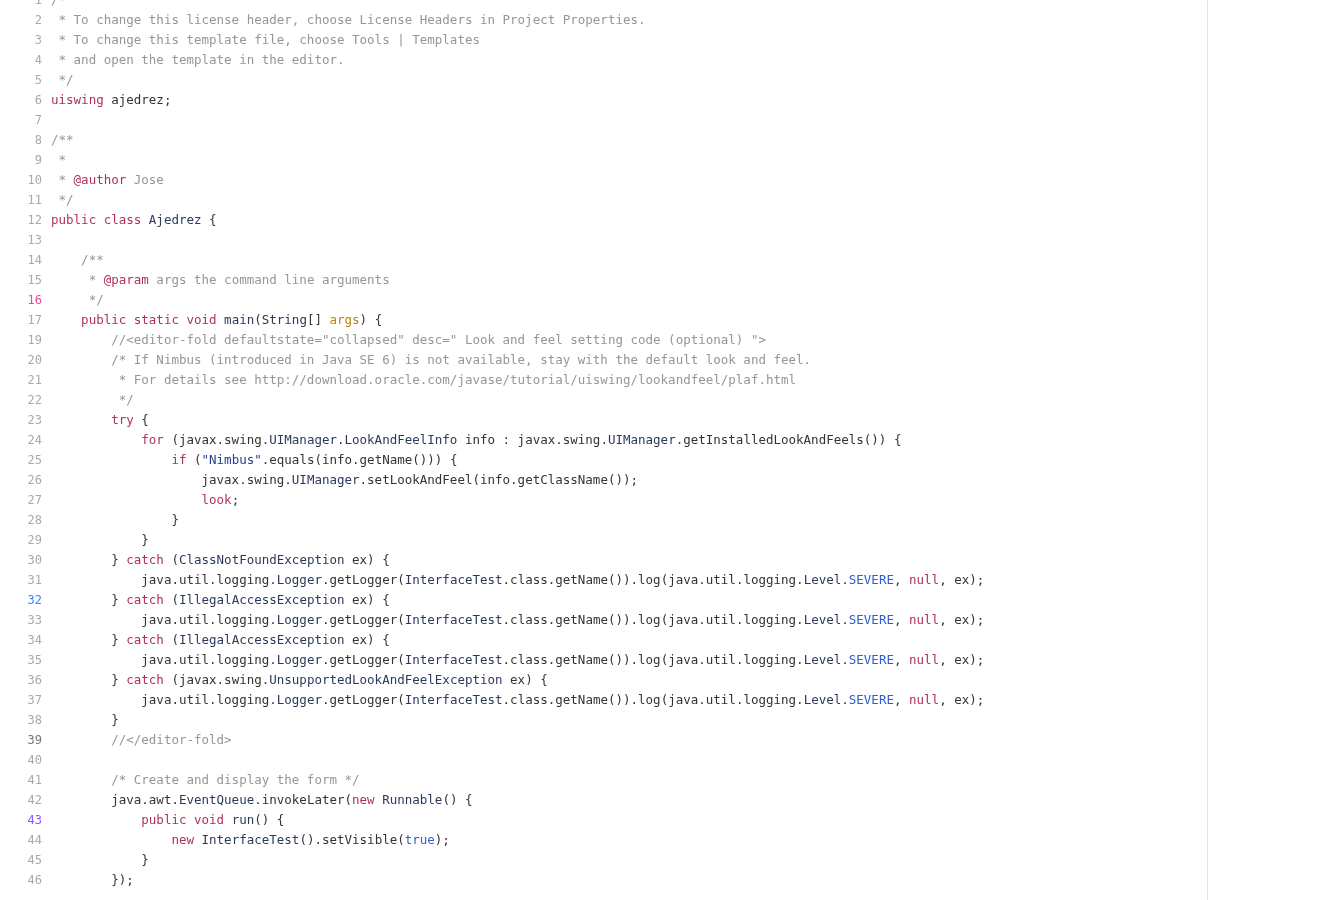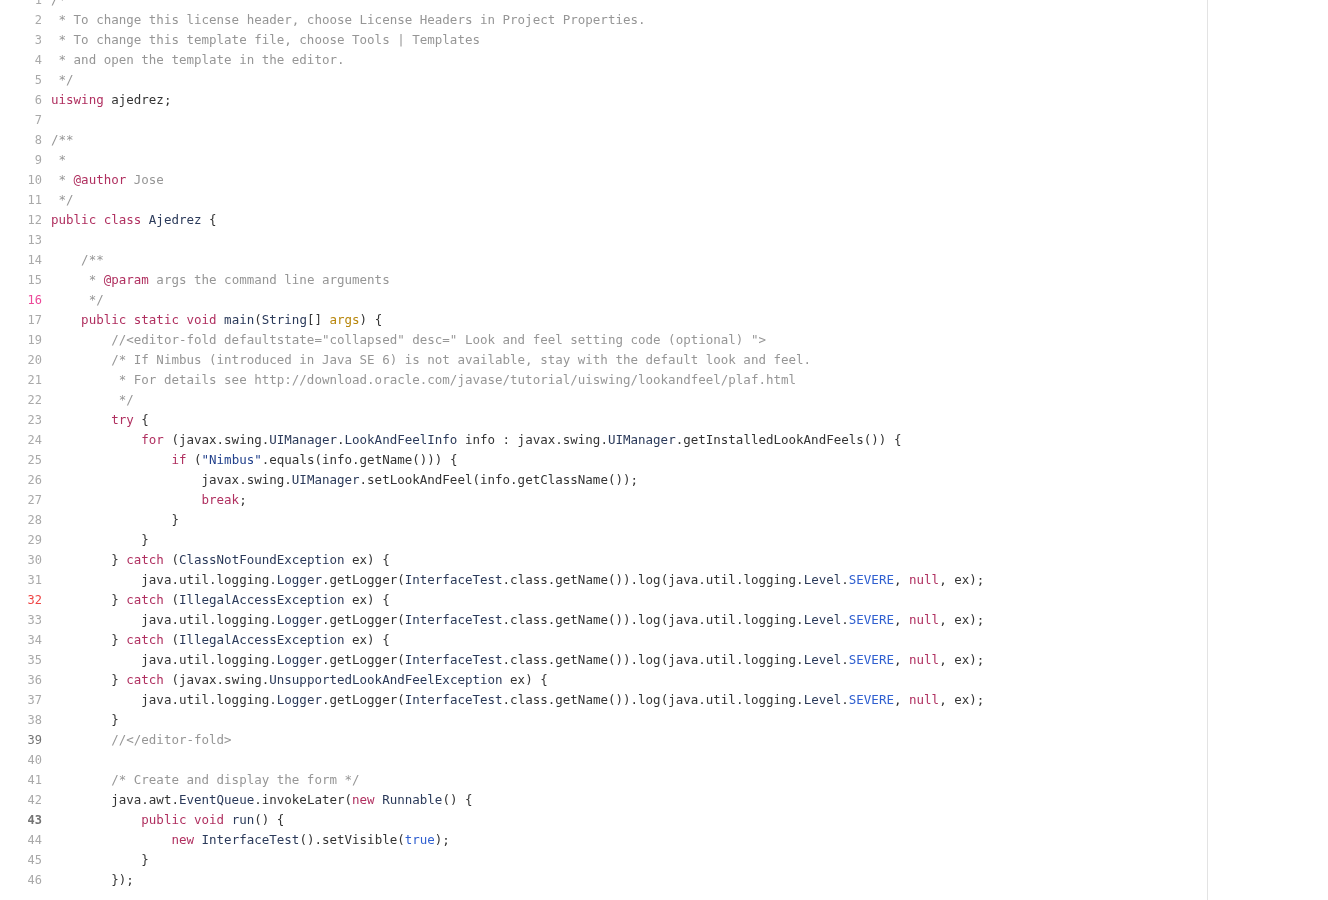--- a/index.html
+++ b/index.html
@@ -104,35 +104,35 @@
       <div class="code-line" style="height: 20px; line-height: 20px; font-size: 12.5px;"><span class="ln" style="color: #ec4899; width: 42px;">16</span><span class="code-text"><span class="tok-cmt">     */</span></span></div>
       <div class="code-line" style="height: 20px; line-height: 20px; font-size: 12.5px;"><span class="ln" style="color: rgb(169, 169, 169); width: 42px;">17</span><span class="code-text"><span class="tok-plain">    </span><span class="tok-kw">public static void</span><span class="tok-plain"> </span><span class="tok-type">main</span><span class="tok-plain">(</span><span class="tok-type">String</span><span class="tok-plain">[] </span><span class="tok-param">args</span><span class="tok-plain">) {</span></span></div>
       <div class="code-line" style="height: 20px; line-height: 20px; font-size: 12.5px;"><span class="ln" style="color: rgb(169, 169, 169); width: 42px;">19</span><span class="code-text"><span class="tok-cmt">        //&lt;editor-fold defaultstate="collapsed" desc=" Look and feel setting code (optional) "&gt;</span></span></div>
       <div class="code-line" style="height: 20px; line-height: 20px; font-size: 12.5px;"><span class="ln" style="color: rgb(169, 169, 169); width: 42px;">20</span><span class="code-text"><span class="tok-cmt">        /* If Nimbus (introduced in Java SE 6) is not available, stay with the default look and feel.</span></span></div>
       <div class="code-line" style="height: 20px; line-height: 20px; font-size: 12.5px;"><span class="ln" style="color: rgb(169, 169, 169); width: 42px;">21</span><span class="code-text"><span class="tok-cmt">         * For details see http://download.oracle.com/javase/tutorial/uiswing/lookandfeel/plaf.html</span></span></div>
       <div class="code-line" style="height: 20px; line-height: 20px; font-size: 12.5px;"><span class="ln" style="color: rgb(169, 169, 169); width: 42px;">22</span><span class="code-text"><span class="tok-cmt">         */</span></span></div>
       <div class="code-line" style="height: 20px; line-height: 20px; font-size: 12.5px;"><span class="ln" style="color: rgb(169, 169, 169); width: 42px;">23</span><span class="code-text"><span class="tok-plain">        </span><span class="tok-kw">try</span><span class="tok-plain"> {</span></span></div>
       <div class="code-line" style="height: 20px; line-height: 20px; font-size: 12.5px;"><span class="ln" style="color: rgb(169, 169, 169); width: 42px;">24</span><span class="code-text"><span class="tok-plain">            </span><span class="tok-kw">for</span><span class="tok-plain"> (javax.swing.</span><span class="tok-type">UIManager</span><span class="tok-plain">.</span><span class="tok-type">LookAndFeelInfo</span><span class="tok-plain"> info : javax.swing.</span><span class="tok-type">UIManager</span><span class="tok-plain">.getInstalledLookAndFeels()) {</span></span></div>
       <div class="code-line" style="height: 20px; line-height: 20px; font-size: 12.5px;"><span class="ln" style="color: rgb(169, 169, 169); width: 42px;">25</span><span class="code-text"><span class="tok-plain">                </span><span class="tok-kw">if</span><span class="tok-plain"> (</span><span class="tok-str">"Nimbus"</span><span class="tok-plain">.equals(info.getName())) {</span></span></div>
       <div class="code-line" style="height: 20px; line-height: 20px; font-size: 12.5px;"><span class="ln" style="color: rgb(169, 169, 169); width: 42px;">26</span><span class="code-text"><span class="tok-plain">                    javax.swing.</span><span class="tok-type">UIManager</span><span class="tok-plain">.setLookAndFeel(info.getClassName());</span></span></div>
-      <div class="code-line" style="height: 20px; line-height: 20px; font-size: 12.5px;"><span class="ln" style="color: rgb(169, 169, 169); width: 42px;">27</span><span class="code-text"><span class="tok-plain">                    </span><span class="tok-kw">break</span><span class="tok-plain">;</span></span></div>
+      <div class="code-line" style="height: 20px; line-height: 20px; font-size: 12.5px;"><span class="ln" style="color: rgb(169, 169, 169); width: 42px;">27</span><span class="code-text"><span class="tok-plain">                    </span><span class="tok-kw">look</span><span class="tok-plain">;</span></span></div>
       <div class="code-line" style="height: 20px; line-height: 20px; font-size: 12.5px;"><span class="ln" style="color: rgb(169, 169, 169); width: 42px;">28</span><span class="code-text"><span class="tok-plain">                }</span></span></div>
       <div class="code-line" style="height: 20px; line-height: 20px; font-size: 12.5px;"><span class="ln" style="color: rgb(169, 169, 169); width: 42px;">29</span><span class="code-text"><span class="tok-plain">            }</span></span></div>
       <div class="code-line" style="height: 20px; line-height: 20px; font-size: 12.5px;"><span class="ln" style="color: rgb(169, 169, 169); width: 42px;">30</span><span class="code-text"><span class="tok-plain">        } </span><span class="tok-kw">catch</span><span class="tok-plain"> (</span><span class="tok-type">ClassNotFoundException</span><span class="tok-plain"> ex) {</span></span></div>
       <div class="code-line" style="height: 20px; line-height: 20px; font-size: 12.5px;"><span class="ln" style="color: rgb(169, 169, 169); width: 42px;">31</span><span class="code-text"><span class="tok-plain">            java.util.logging.</span><span class="tok-type">Logger</span><span class="tok-plain">.getLogger(</span><span class="tok-type">InterfaceTest</span><span class="tok-plain">.</span><span class="tok-plain">class</span><span class="tok-plain">.getName()).log(java.util.logging.</span><span class="tok-type">Level</span><span class="tok-plain">.</span><span class="tok-lit">SEVERE</span><span class="tok-plain">, </span><span class="tok-kw">null</span><span class="tok-plain">, ex);</span></span></div>
-      <div class="code-line" style="height: 20px; line-height: 20px; font-size: 12.5px;"><span class="ln" style="color: #ef4444; width: 42px;">32</span><span class="code-text"><span class="tok-plain">        } </span><span class="tok-kw">catch</span><span class="tok-plain"> (</span><span class="tok-type">IllegalAccessException</span><span class="tok-plain"> ex) {</span></span></div>
+      <div class="code-line" style="height: 20px; line-height: 20px; font-size: 12.5px;"><span class="ln" style="color: #3b82f6; width: 42px;">32</span><span class="code-text"><span class="tok-plain">        } </span><span class="tok-kw">catch</span><span class="tok-plain"> (</span><span class="tok-type">IllegalAccessException</span><span class="tok-plain"> ex) {</span></span></div>
       <div class="code-line" style="height: 20px; line-height: 20px; font-size: 12.5px;"><span class="ln" style="color: rgb(169, 169, 169); width: 42px;">33</span><span class="code-text"><span class="tok-plain">            java.util.logging.</span><span class="tok-type">Logger</span><span class="tok-plain">.getLogger(</span><span class="tok-type">InterfaceTest</span><span class="tok-plain">.</span><span class="tok-plain">class</span><span class="tok-plain">.getName()).log(java.util.logging.</span><span class="tok-type">Level</span><span class="tok-plain">.</span><span class="tok-lit">SEVERE</span><span class="tok-plain">, </span><span class="tok-kw">null</span><span class="tok-plain">, ex);</span></span></div>
       <div class="code-line" style="height: 20px; line-height: 20px; font-size: 12.5px;"><span class="ln" style="color: rgb(169, 169, 169); width: 42px;">34</span><span class="code-text"><span class="tok-plain">        } </span><span class="tok-kw">catch</span><span class="tok-plain"> (</span><span class="tok-type">IllegalAccessException</span><span class="tok-plain"> ex) {</span></span></div>
       <div class="code-line" style="height: 20px; line-height: 20px; font-size: 12.5px;"><span class="ln" style="color: rgb(169, 169, 169); width: 42px;">35</span><span class="code-text"><span class="tok-plain">            java.util.logging.</span><span class="tok-type">Logger</span><span class="tok-plain">.getLogger(</span><span class="tok-type">InterfaceTest</span><span class="tok-plain">.</span><span class="tok-plain">class</span><span class="tok-plain">.getName()).log(java.util.logging.</span><span class="tok-type">Level</span><span class="tok-plain">.</span><span class="tok-lit">SEVERE</span><span class="tok-plain">, </span><span class="tok-kw">null</span><span class="tok-plain">, ex);</span></span></div>
       <div class="code-line" style="height: 20px; line-height: 20px; font-size: 12.5px;"><span class="ln" style="color: rgb(169, 169, 169); width: 42px;">36</span><span class="code-text"><span class="tok-plain">        } </span><span class="tok-kw">catch</span><span class="tok-plain"> (javax.swing.</span><span class="tok-type">UnsupportedLookAndFeelException</span><span class="tok-plain"> ex) {</span></span></div>
       <div class="code-line" style="height: 20px; line-height: 20px; font-size: 12.5px;"><span class="ln" style="color: rgb(169, 169, 169); width: 42px;">37</span><span class="code-text"><span class="tok-plain">            java.util.logging.</span><span class="tok-type">Logger</span><span class="tok-plain">.getLogger(</span><span class="tok-type">InterfaceTest</span><span class="tok-plain">.</span><span class="tok-plain">class</span><span class="tok-plain">.getName()).log(java.util.logging.</span><span class="tok-type">Level</span><span class="tok-plain">.</span><span class="tok-lit">SEVERE</span><span class="tok-plain">, </span><span class="tok-kw">null</span><span class="tok-plain">, ex);</span></span></div>
       <div class="code-line" style="height: 20px; line-height: 20px; font-size: 12.5px;"><span class="ln" style="color: rgb(169, 169, 169); width: 42px;">38</span><span class="code-text"><span class="tok-plain">        }</span></span></div>
       <div class="code-line" style="height: 20px; line-height: 20px; font-size: 12.5px;"><span class="ln" style="color: #737373; width: 42px;">39</span><span class="code-text"><span class="tok-cmt">        //&lt;/editor-fold&gt;</span></span></div>
       <div class="code-line" style="height: 20px; line-height: 20px; font-size: 12.5px;"><span class="ln" style="color: rgb(169, 169, 169); width: 42px;">40</span><span class="code-text"></span></div>
       <div class="code-line" style="height: 20px; line-height: 20px; font-size: 12.5px;"><span class="ln" style="color: rgb(169, 169, 169); width: 42px;">41</span><span class="code-text"><span class="tok-cmt">        /* Create and display the form */</span></span></div>
       <div class="code-line" style="height: 20px; line-height: 20px; font-size: 12.5px;"><span class="ln" style="color: rgb(169, 169, 169); width: 42px;">42</span><span class="code-text"><span class="tok-plain">        java.awt.</span><span class="tok-type">EventQueue</span><span class="tok-plain">.invokeLater(</span><span class="tok-kw">new</span><span class="tok-plain"> </span><span class="tok-type">Runnable</span><span class="tok-plain">() {</span></span></div>
-      <div class="code-line" style="height: 20px; line-height: 20px; font-size: 12.5px;"><span class="ln" style="color: #737373; width: 42px; font-weight: bold;">43</span><span class="code-text"><span class="tok-plain">            </span><span class="tok-kw">public void</span><span class="tok-plain"> </span><span class="tok-type">run</span><span class="tok-plain">() {</span></span></div>
+      <div class="code-line" style="height: 20px; line-height: 20px; font-size: 12.5px;"><span class="ln" style="color: #8b5cf6; width: 42px;">43</span><span class="code-text"><span class="tok-plain">            </span><span class="tok-kw">public void</span><span class="tok-plain"> </span><span class="tok-type">run</span><span class="tok-plain">() {</span></span></div>
       <div class="code-line" style="height: 20px; line-height: 20px; font-size: 12.5px;"><span class="ln" style="color: rgb(169, 169, 169); width: 42px;">44</span><span class="code-text"><span class="tok-plain">                </span><span class="tok-kw">new</span><span class="tok-plain"> </span><span class="tok-type">InterfaceTest</span><span class="tok-plain">().setVisible(</span><span class="tok-lit">true</span><span class="tok-plain">);</span></span></div>
       <div class="code-line" style="height: 20px; line-height: 20px; font-size: 12.5px;"><span class="ln" style="color: rgb(169, 169, 169); width: 42px;">45</span><span class="code-text"><span class="tok-plain">            }</span></span></div>
       <div class="code-line" style="height: 20px; line-height: 20px; font-size: 12.5px;"><span class="ln" style="color: rgb(169, 169, 169); width: 42px;">46</span><span class="code-text"><span class="tok-plain">        });</span></span></div>
     </div>
 
 </div>
 
 </body></html>

